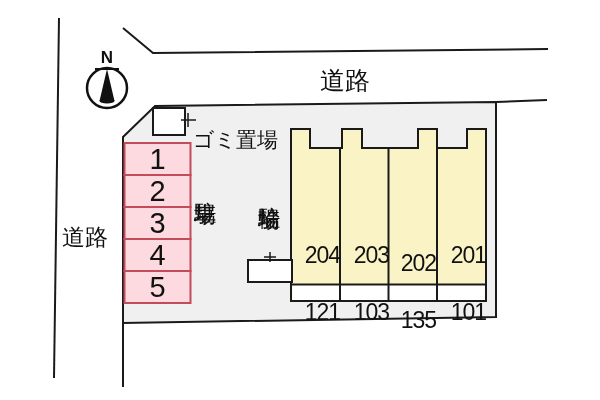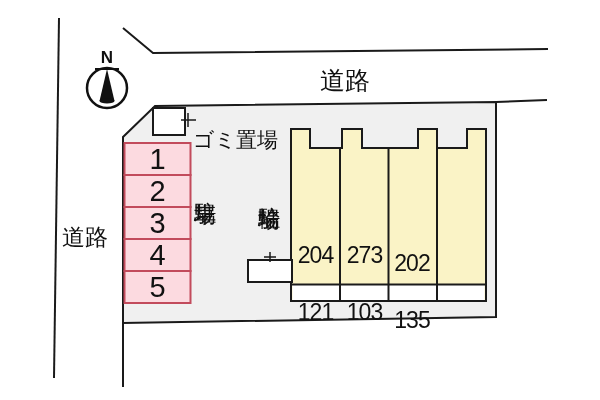--- a/index.html
+++ b/index.html
@@ -9,21 +9,21 @@
   .lbl{position:absolute;white-space:pre;color:#111;line-height:1.1;
        font-family:"Liberation Sans",sans-serif;}
   .vert{writing-mode:vertical-rl;text-orientation:upright;letter-spacing:1px;}
   .site{fill:var(--site_fill);stroke:var(--line);stroke-width:2;}
   .ln{fill:none;stroke:var(--line);stroke-width:2;}
   .thin{fill:none;stroke:var(--line);stroke-width:1.5;}
   .building{fill:var(--building_fill);stroke:var(--line);stroke-width:2;}
   .whitebox{fill:#fff;stroke:var(--line);stroke-width:2;}
   .pspace{fill:var(--parking_fill);stroke:var(--parking_stroke);stroke-width:2;}
   .pnum{width:66px;height:32px;text-align:center;line-height:32px;font-size:29px;}
-  .unit{width:49px;text-align:center;font-size:23px;line-height:19px;letter-spacing:-1px;}
+  .unit{width:49px;text-align:right;font-size:23px;line-height:19px;letter-spacing:-1px;}
   .unit span{display:block;}
   .north-n{width:24px;text-align:center;font-size:17px;font-weight:bold;
            border-bottom:2px solid #111;height:19px;}
 </style>
 </head>
 <body>
 
 <div class="stage">
 
   <svg width="600" height="400" viewBox="0 0 600 400">
@@ -80,21 +80,25 @@
   <div class="lbl pnum" style="left:124.5px;top:175px;">2</div>
   <div class="lbl pnum" style="left:124.5px;top:207px;">3</div>
   <div class="lbl pnum" style="left:124.5px;top:239px;">4</div>
   <div class="lbl pnum" style="left:124.5px;top:271px;">5</div>
 
   <div class="lbl unit" style="left:291px;top:208px;">
     <span>204</span>
     <span>121</span>
   </div>
   <div class="lbl unit" style="left:340px;top:208px;">
-    <span>273</span>
+    <span>203</span>
     <span>103</span>
   </div>
   <div class="lbl unit" style="left:388px;top:216px;width:48px;">
     <span>202</span>
     <span>135</span>
   </div>
+  <div class="lbl unit" style="left:437px;top:208px;">
+    <span>201</span>
+    <span>101</span>
+  </div>
 
 </div>
 
 </body></html>

